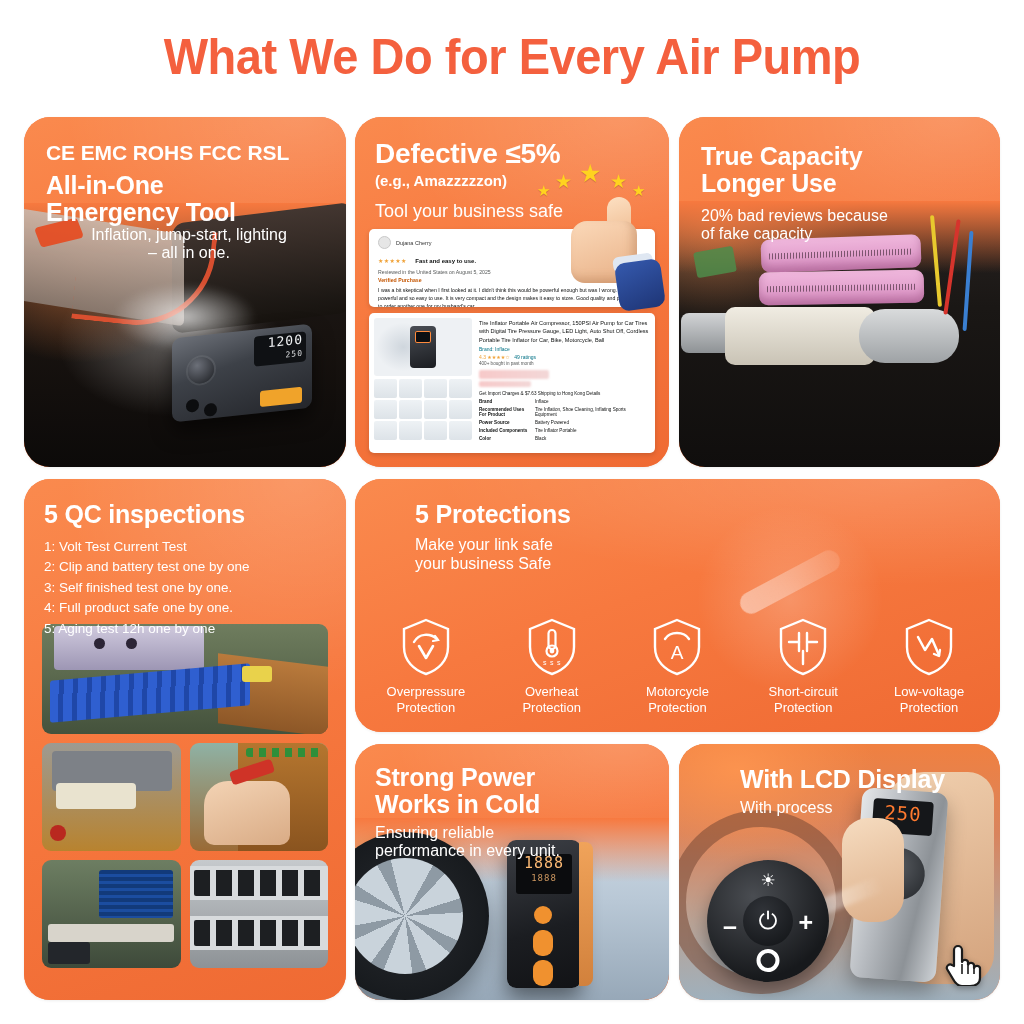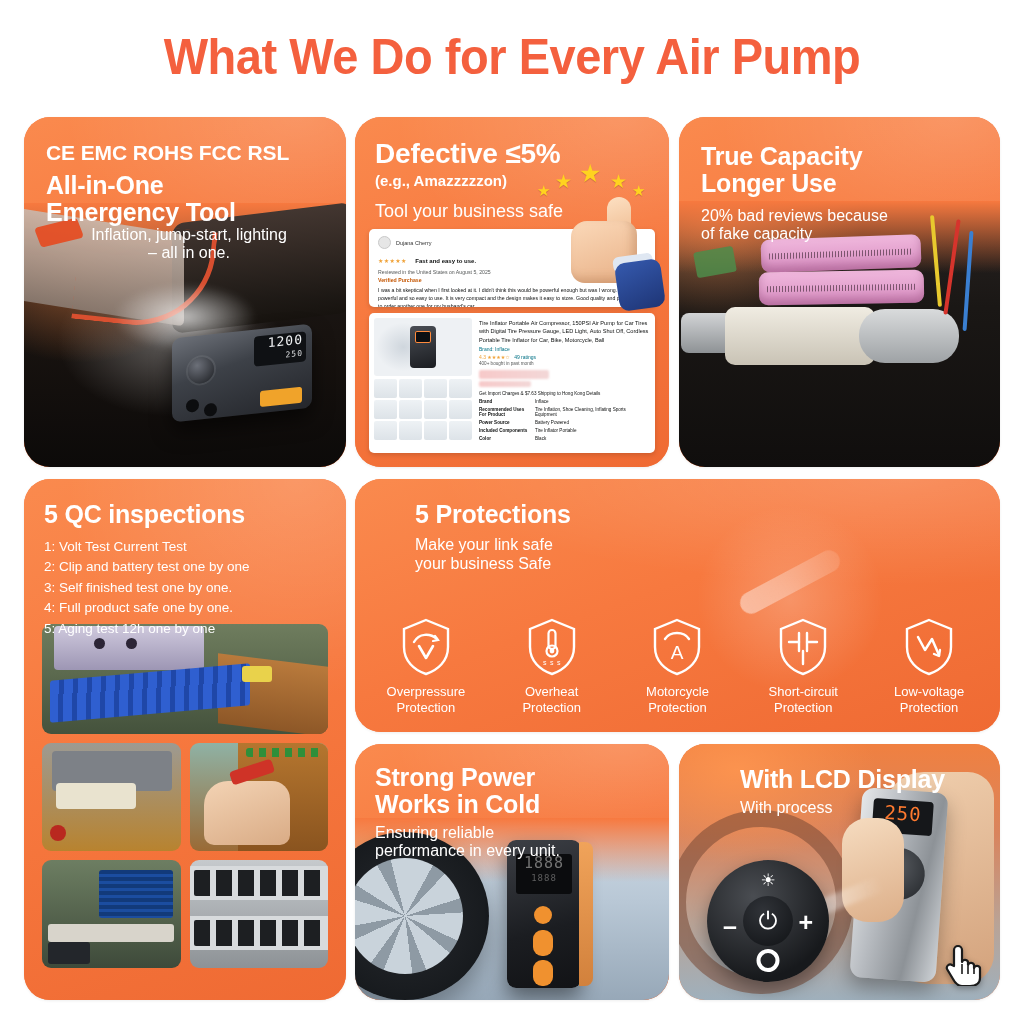--- a/index.html
+++ b/index.html
@@ -361,21 +361,21 @@
     position:absolute;left:152px;top:22px;width:74px;height:148px;border-radius:9px;
     background:linear-gradient(165deg,#3c3f45 0%, #1b1d21 60%, #121316 100%);
     box-shadow:0 10px 20px rgba(0,0,0,.45);
   }
   .pumpdev .side{
     position:absolute;right:-12px;top:2px;width:14px;height:144px;border-radius:0 8px 8px 0;
     background:linear-gradient(180deg,#f0a35a,#d2813c);
   }
   .pumpdev .scr{
     position:absolute;left:9px;top:14px;width:56px;height:40px;border-radius:3px;background:#0b0c0e;
-    color:#737373;font-family:"DejaVu Sans Mono", monospace;font-size:15px;
+    color:#fdba74;font-family:"DejaVu Sans Mono", monospace;font-size:15px;
     text-align:center;line-height:19px;letter-spacing:1px;
   }
   .pumpdev .scr small{display:block;font-size:9px;opacity:.8;line-height:11px;}
   .pumpdev .btn{
     position:absolute;left:26px;width:20px;border-radius:9px;background:#f0912f;
   }
   .pumpdev .b1{top:66px;height:18px;border-radius:50%;width:18px;left:27px;}
   .pumpdev .b2{top:90px;height:26px;}
   .pumpdev .b3{top:120px;height:26px;}
 

